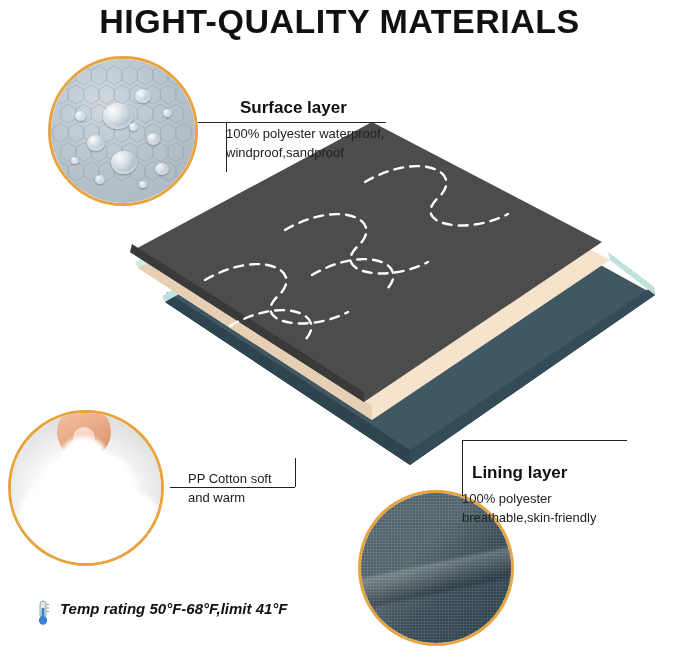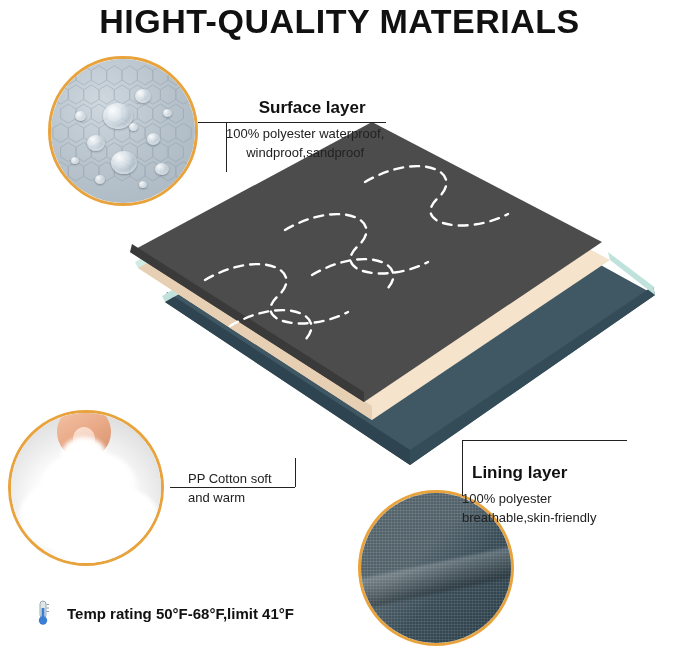--- a/index.html
+++ b/index.html
@@ -136,21 +136,21 @@
     color: #111111;
     white-space: nowrap;
   }
   .callout-line {
     font-size: 13px;
     color: #222222;
     white-space: nowrap;
     line-height: 19px;
   }
 
-  #callout-surface { left: 226px; top: 98px; text-align: center; }
+  #callout-surface { left: 226px; top: 98px; }
   #callout-surface .callout-title { margin-left: 14px; }
   #callout-surface .callout-body { margin-top: 6px; }
 
   #callout-middle { left: 168px; top: 463px; text-align: left; }
   #callout-middle .callout-title { margin-left: 4px; }
   #callout-middle .callout-body { margin-top: 6px; margin-left: 20px; }
 
   #callout-lining { left: 462px; top: 415px; }
   #callout-lining .callout-title { margin-left: 10px; margin-top: 48px; }
   #callout-lining .callout-body { margin-top: 6px; }
@@ -165,22 +165,23 @@
     background: #222;
     width: 1px;
   }
 
   
   #temp-row {
     position: absolute;
     left: 36px;
     top: 600px;
     display: flex;
-    align-items: center;
-    gap: 17px;
+    align-items: flex-start;
+    gap: 10px;
+    font-style: italic;
   }
   #temp-text {
     font-size: 15px;
     font-weight: 700;
     color: #111111;
     white-space: nowrap;
   }
   .thermo {
     width: 14px;
     height: 26px;

